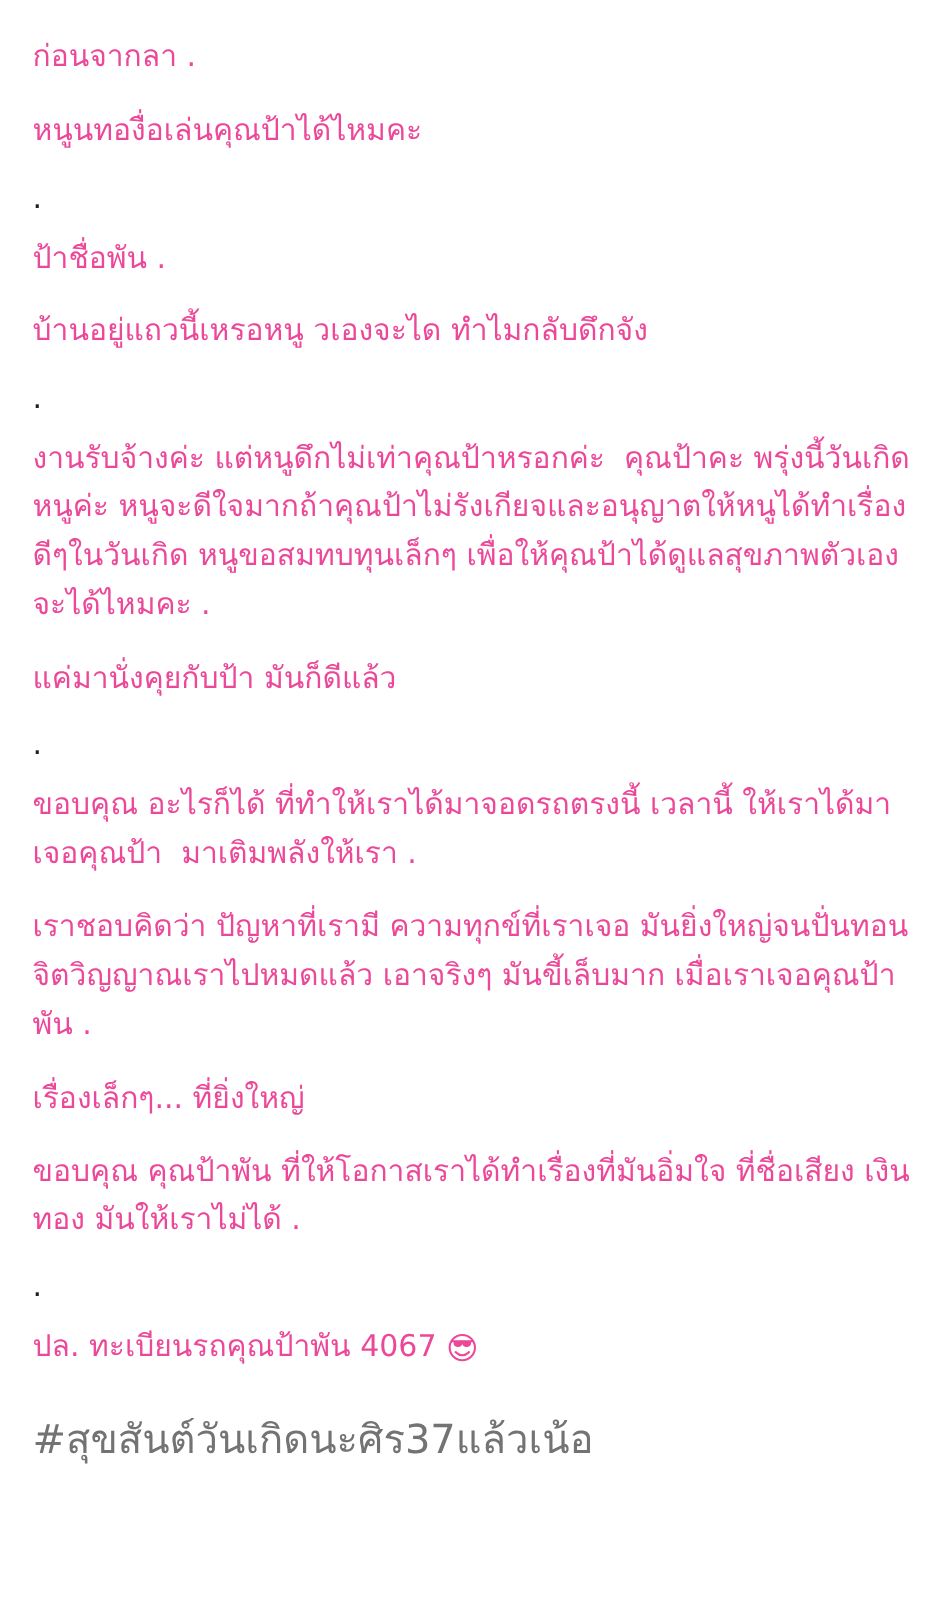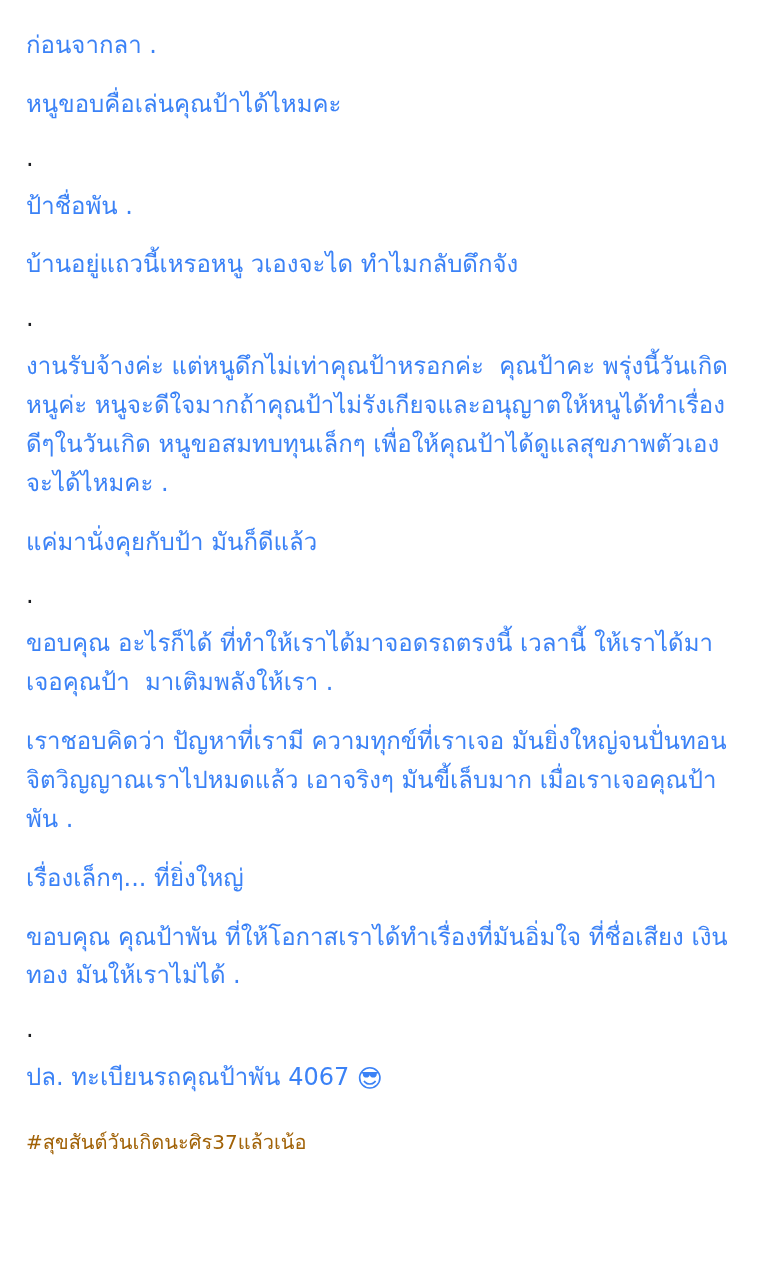--- a/index.html
+++ b/index.html
@@ -16,55 +16,55 @@
   }
   .post {
     box-sizing: border-box;
     width: 760px;
     padding: 26px 26px 0 26px;
   }
   .para {
     font-size: 24px;
     line-height: 1.62;
     margin: 0 0 20px 0;
-    color: #3b82f6;
+    color: #ec4899;
     word-wrap: break-word;
     white-space: pre-wrap;
   }
   .dot {
     font-size: 24px;
     line-height: 1.2;
     margin: 0 0 14px 0;
     color: #1c1e21;
   }
   .hashtag {
-    font-size: 20px;
+    font-size: 32px;
     line-height: 1.62;
     margin: 0;
-    color: #a16207;
+    color: #737373;
     text-decoration: none;
     display: inline-block;
     text-align: right;
   }
   .hashtag-wrap {
     margin-top: 26px;
     margin-bottom: 8px;
   }
   .emoji {
     font-size: 25px;
     vertical-align: -2px;
   }
 </style>
 </head>
 <body>
 
 <div class="post">
   <div id="blocks">
       <p class="para">ก่อนจากลา .</p>
-      <p class="para">หนูขอบคื่อเล่นคุณป้าได้ไหมคะ</p>
+      <p class="para">หนูนทองื่อเล่นคุณป้าได้ไหมคะ</p>
       <div class="dot">.</div>
       <p class="para">ป้าชื่อพัน .</p>
       <p class="para">บ้านอยู่แถวนี้เหรอหนู วเองจะได ทำไมกลับดึกจัง</p>
       <div class="dot">.</div>
       <p class="para">งานรับจ้างค่ะ แต่หนูดึกไม่เท่าคุณป้าหรอกค่ะ  คุณป้าคะ พรุ่งนี้วันเกิดหนูค่ะ หนูจะดีใจมากถ้าคุณป้าไม่รังเกียจและอนุญาตให้หนูได้ทำเรื่องดีๆในวันเกิด หนูขอสมทบทุนเล็กๆ เพื่อให้คุณป้าได้ดูแลสุขภาพตัวเองจะได้ไหมคะ .</p>
       <p class="para">แค่มานั่งคุยกับป้า มันก็ดีแล้ว</p>
       <div class="dot">.</div>
       <p class="para">ขอบคุณ อะไรก็ได้ ที่ทำให้เราได้มาจอดรถตรงนี้ เวลานี้ ให้เราได้มาเจอคุณป้า  มาเติมพลังให้เรา .</p>
       <p class="para">เราชอบคิดว่า ปัญหาที่เรามี ความทุกข์ที่เราเจอ มันยิ่งใหญ่จนปั่นทอนจิตวิญญาณเราไปหมดแล้ว เอาจริงๆ มันขี้เล็บมาก เมื่อเราเจอคุณป้าพัน .</p>
       <p class="para">เรื่องเล็กๆ... ที่ยิ่งใหญ่</p>

